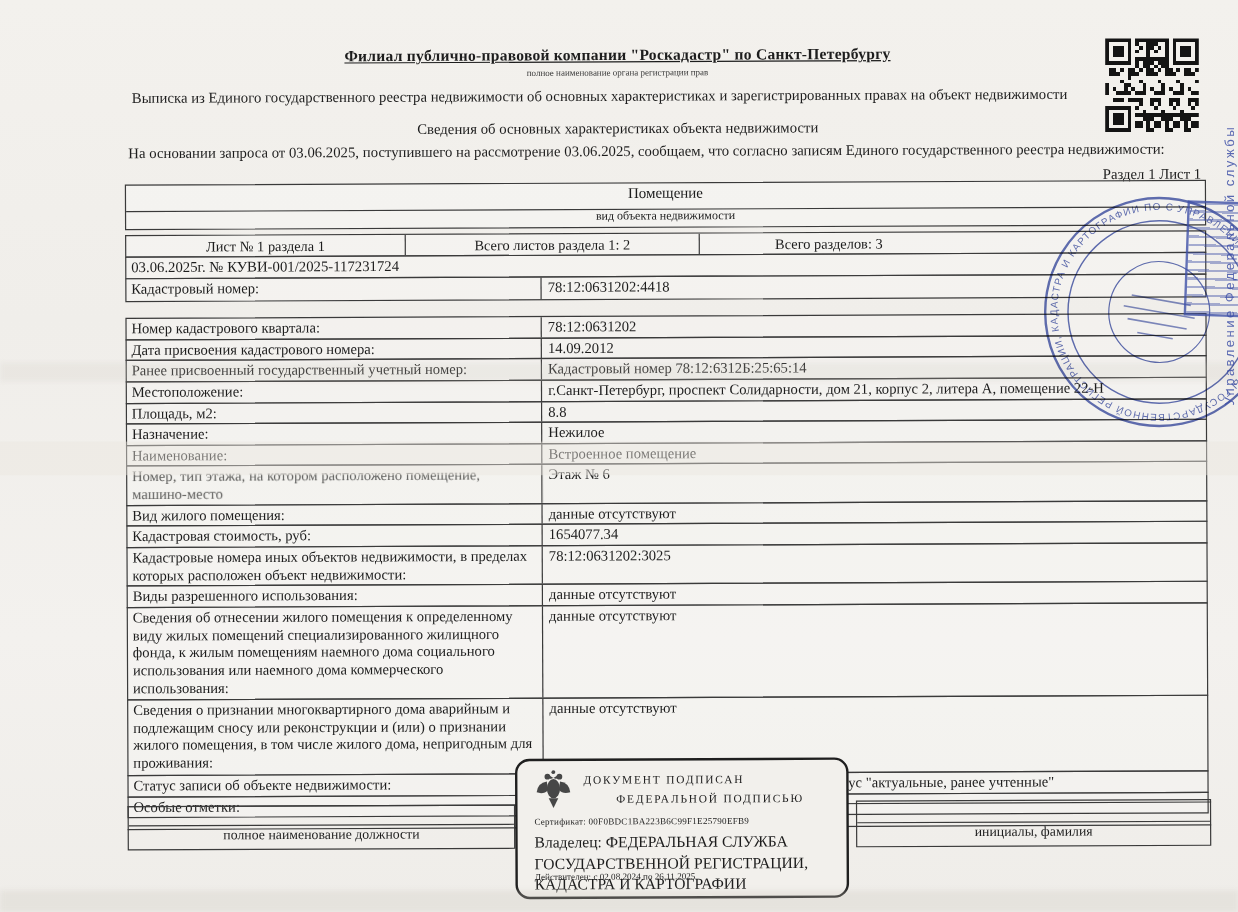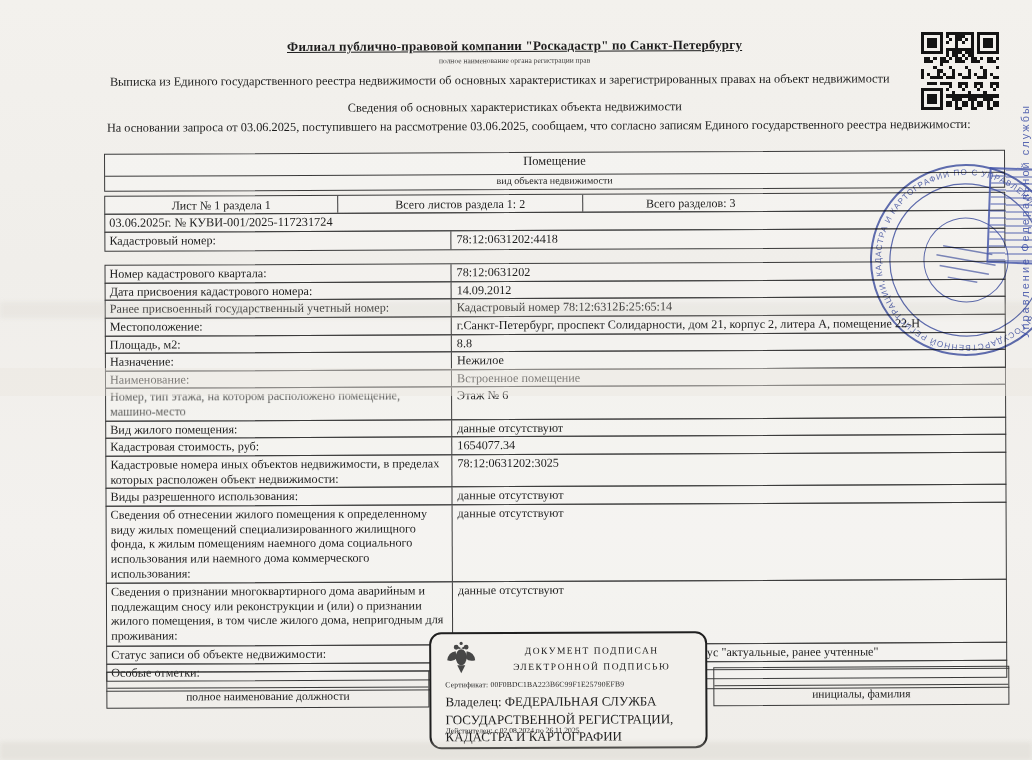--- a/index.html
+++ b/index.html
@@ -24,21 +24,21 @@
   .faded .tl{color:#5e5e5c;filter:blur(.4px);}
   .sheetcell{border-right:1px solid #3a3a3a;text-align:center;font-size:12px;padding-top:2px;box-sizing:border-box;}
   .sheetcell:last-child{border-right:none;}
   
   .sigline{position:absolute;height:1px;background:#3a3a3a;}
   .sigcell{position:absolute;border:1px solid #3a3a3a;box-sizing:border-box;}
   .sigspace{height:15px;border-bottom:1px solid #3a3a3a;}
   .sigcap{text-align:center;font-size:11.5px;padding-top:2px;}
   .stampbox{position:absolute;left:428px;top:632px;width:278px;height:117px;border:2.5px solid #1f1f1f;
             border-radius:12px;background:#f2f0ec;box-sizing:border-box;}
-  .sb-t1{position:absolute;left:55px;right:8px;top:12px;text-align:center;font-size:9.5px;letter-spacing:1.5px;}
+  .sb-t1{position:absolute;left:55px;right:8px;top:12px;text-align:left;font-size:9.5px;letter-spacing:1.5px;}
   .sb-t2{position:absolute;left:55px;right:8px;top:28px;text-align:center;font-size:9.5px;letter-spacing:1.5px;}
   .sb-cert{position:absolute;left:14px;right:8px;top:46px;font-size:7.6px;letter-spacing:.2px;}
   .sb-own{position:absolute;left:14px;right:30px;top:59px;font-size:13px;line-height:1.35;}
   .sb-val{position:absolute;left:14px;right:8px;top:92px;font-size:7.6px;}
   .edge-text{position:absolute;right:1px;top:28px;height:310px;writing-mode:vertical-rl;transform:rotate(180deg);
              font-size:11px;letter-spacing:2px;color:#3f51a8;opacity:.85;font-family:"Liberation Sans",sans-serif;}
   .rect-stamp{position:absolute;left:988px;top:168px;width:60px;height:92px;border:2px solid #3f51a8;opacity:.8;
               transform:rotate(2deg);background:repeating-linear-gradient(0deg,rgba(63,81,168,.55) 0 2px,rgba(63,81,168,0) 2px 7px);}
   .round-stamp{position:absolute;left:856px;top:150px;opacity:.82;transform:rotate(10deg);mix-blend-mode:multiply;}
   .band{position:absolute;left:0;right:0;pointer-events:none;}
@@ -48,20 +48,21 @@
 <body>
 
 <div id="page">
   <div class="doc">
 
     <div class="abs ctr title" style="top:38px;">Филиал публично-правовой компании "Роскадастр" по Санкт-Петербургу</div>
     <div class="abs ctr caption" style="top:56px;">полное наименование органа регистрации прав</div>
     <div class="abs ctr h12" style="top:73px;left:30px;right:60px;">Выписка из Единого государственного реестра недвижимости об основных характеристиках и зарегистрированных правах на объект недвижимости</div>
     <div class="abs ctr h12" style="top:100px;">Сведения об основных характеристиках объекта недвижимости</div>
     <div class="abs h12" style="top:119px;left:108px;right:30px;">На  основании запроса от 03.06.2025, поступившего на рассмотрение 03.06.2025, сообщаем, что согласно записям Единого государственного реестра недвижимости:</div>
+    <div class="abs h12 right-align" style="top:140px;right:30px;width:200px;">Раздел 1 Лист 1</div>
 
     <div class="box" style="left:105px;top:152px;width:901px;height:38px;">
       <div style="height:20px;text-align:center;font-size:12.5px;padding-top:1px;">Помещение</div>
       <div class="rowline" style="height:16px;text-align:center;font-size:10px;">вид объекта недвижимости</div>
     </div>
 
     <div class="box cellrow" style="left:105px;top:194px;width:901px;height:19px;">
       <div class="sheetcell" style="width:233px;">Лист № 1 раздела 1</div>
       <div class="sheetcell" style="width:245px;">Всего листов раздела 1: 2</div>
       <div class="sheetcell" style="width:215px;">Всего разделов: 3</div>
@@ -162,21 +163,21 @@
             <circle cx="16" cy="3.2" r="1.6"></circle>
           <path d="M16 8 L11 5 L13.5 9 Z"></path>
             <path d="M16 8 L21 5 L18.5 9 Z"></path>
           <ellipse cx="16" cy="17" rx="5.5" ry="8"></ellipse>
           <path d="M10.5 11 Q3 12 2 20 Q8 22 11.5 18 Z"></path>
           <path d="M21.5 11 Q29 12 30 20 Q24 22 20.5 18 Z"></path>
           <path d="M12 25 L20 25 L16 33 Z"></path>
         </g>
       </svg>
       <div class="sb-t1">ДОКУМЕНТ ПОДПИСАН</div>
-      <div class="sb-t2">ЭЛЕКТРОННОЙ ПОДПИСЬЮ</div>
+      <div class="sb-t2">ФЕДЕРАЛЬНОЙ ПОДПИСЬЮ</div>
       <div class="sb-cert">Сертификат: 00F0BDC1BA223B6C99F1E25790EFB9</div>
       <div class="sb-own">Владелец: ФЕДЕРАЛЬНАЯ СЛУЖБА ГОСУДАРСТВЕННОЙ РЕГИСТРАЦИИ, КАДАСТРА И КАРТОГРАФИИ</div>
       <div class="sb-val">Действителен: с 02.08.2024 по 26.11.2025</div>
     </div>
   </div>
 
   <div class="band" style="top:302px;height:16px;background:rgba(208,203,194,.22);filter:blur(2px);"></div>
   <div class="band" style="top:368px;height:28px;background:rgba(234,230,224,.45);"></div>
   <div class="band" style="top:742px;height:18px;background:rgba(206,201,192,.28);filter:blur(2px);"></div>
 

